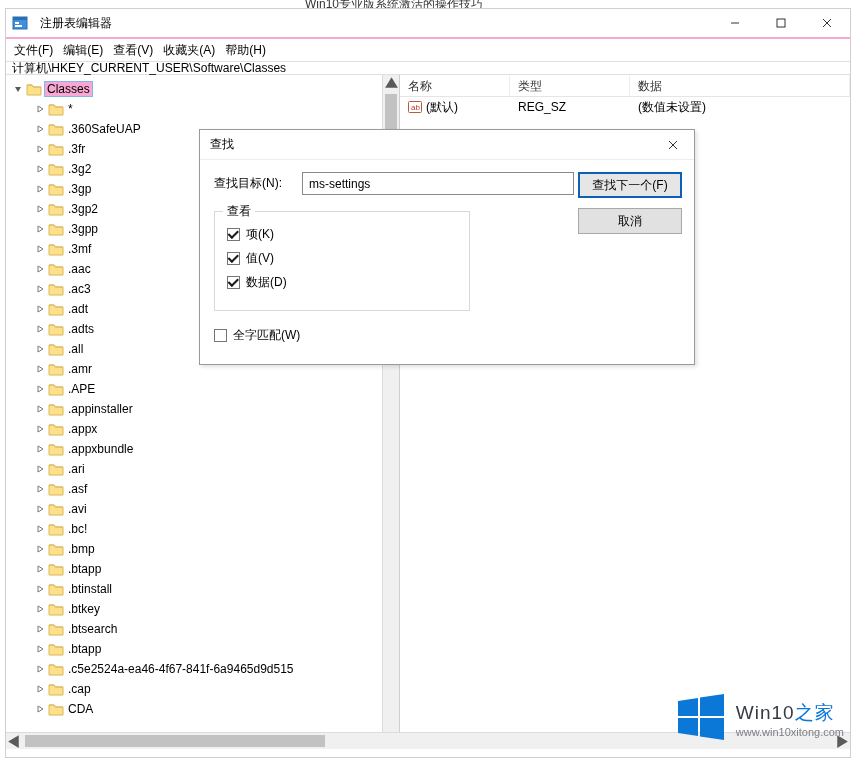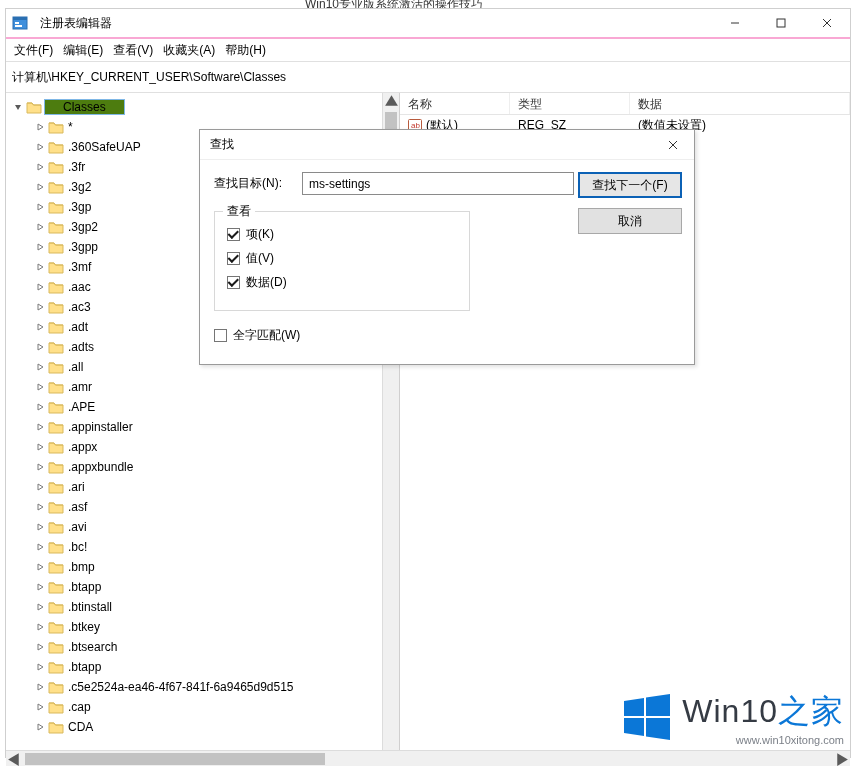--- a/index.html
+++ b/index.html
@@ -69,21 +69,21 @@
   .menubar {
     height: 22px;
     display: flex;
     align-items: center;
     gap: 10px;
     padding: 0 8px;
     background: #ffffff;
   }
   .menubar span { color: #000; }
   .addressbar {
-    height: 32px;
+    height: 14px;
     border-top: 1px solid #e0e0e0;
     border-bottom: 1px solid #e0e0e0;
     background: #ffffff;
     display: flex;
     align-items: center;
     padding: 0 6px;
     font-size: 12px;
   }
   .content {
     position: relative;
@@ -117,23 +117,23 @@
   .twisty svg { width: 8px; height:8px; }
   .folder-icon {
     width: 16px; height: 14px;
     display: inline-flex;
     align-items: center; justify-content: center;
     margin-right: 4px;
   }
   .folder-icon svg { width:16px; height:14px; }
   .node-label { font-size: 12px; }
   .selected {
-    background: #4d7c0f;
+    background: #f9a8d4;
     border: 1px solid #7fb7e6;
-    padding: 0 18px;
+    padding: 0 2px;
     margin-left: -2px;
   }
   .right-pane {
     flex: 1;
     display: flex;
     flex-direction: column;
   }
   .list-header {
     display: flex;
     height: 22px;
@@ -283,21 +283,21 @@
     border-left:2px solid #1a1a1a;
     border-bottom:2px solid #1a1a1a;
     transform: rotate(-45deg) translate(0px,-1px);
   }
   .watermark {
     position: absolute;
     right: 12px; bottom: 20px;
     display:flex; align-items:center; gap:10px;
   }
   .win-logo svg { width: 52px; height: 52px; }
-  .wm-text .line1 { font-size: 32px; color:#353b44; letter-spacing:1px; }
+  .wm-text .line1 { font-size: 19px; color:#353b44; letter-spacing:1px; }
   .wm-text .line1 .zhi { color:#0b77d7; }
   .wm-text .line2 { font-size: 11px; color:#7a7f87; text-align:right; }
 </style>
 </head>
 <body>
 
 <div class="stage">
   <div class="tab-strip">
     <span class="tab-label">Win10专业版系统激活的操作技巧</span>
   </div>

